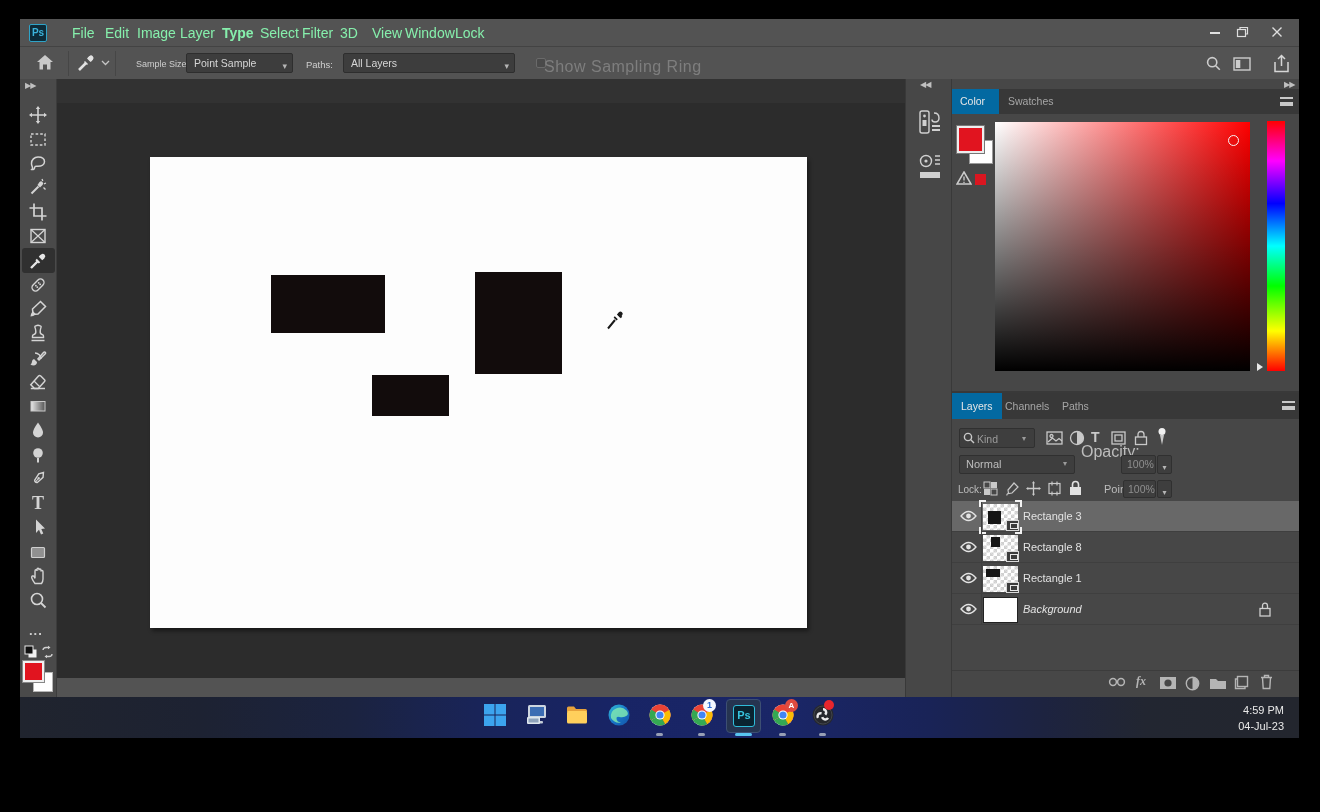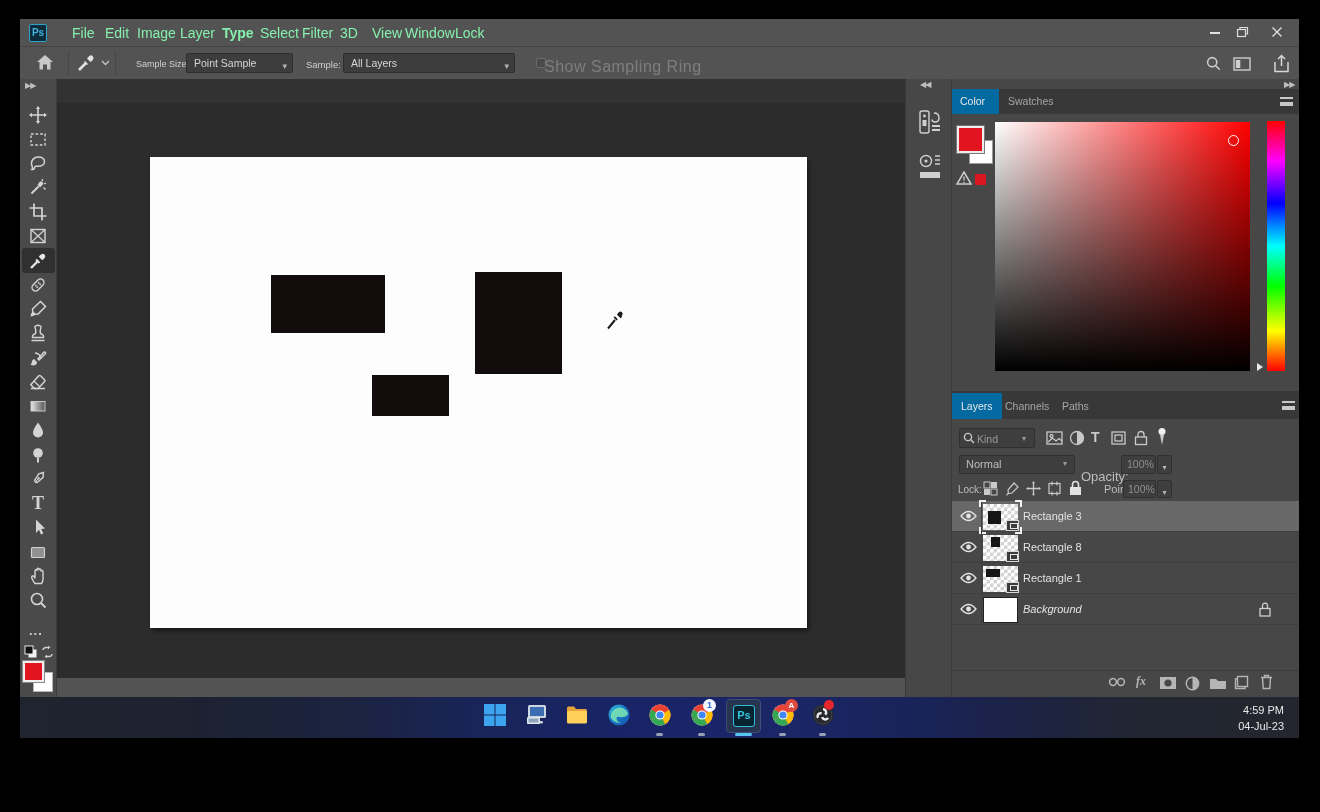--- a/index.html
+++ b/index.html
@@ -100,21 +100,21 @@
       <svg class="abs" style="left:56px;top:6px;" width="20" height="20" viewBox="0 0 20 20">
           <path d="M3 17 L10 10 M12.5 4 L16 7.5" stroke="#e2e2e2" stroke-width="2.6" fill="none"></path>
           <path d="M11 5.5 L14.5 9 L16.8 6.7 Q18.5 5 16.8 3.2 Q15 1.5 13.3 3.2 Z" fill="#e2e2e2"></path>
           <path d="M9 8 L12 11 L11 12 L8 9 Z" fill="#e2e2e2"></path>
         </svg>
       <svg class="abs" style="left:81px;top:13px;" width="9" height="6">
           <path d="M1 1 L4.5 4.5 L8 1" stroke="#c5c5c5" stroke-width="1.3" fill="none"></path>
         </svg>
       <span class="abs optlabel" style="left:116px;top:12px;font-size:9px;">Sample Size:</span>
       <div class="abs dropdown" style="left:166px;top:6px;width:107px;height:20px;">Point Sample<span class="ddchev">▾</span></div>
-      <span class="abs optlabel" style="left:286px;top:12px;font-size:9.5px;">Sample:</span>
+      <span class="abs optlabel" style="left:286px;top:12px;font-size:9.5px;">Paths:</span>
       <div class="abs dropdown" style="left:323px;top:6px;width:172px;height:20px;">All Layers<span class="ddchev">▾</span></div>
       <div class="abs" style="left:516px;top:11px;width:10px;height:10px;border:1px solid #6a6a6a;border-radius:2px;background:#4a4a4a;"></div>
       <span class="abs optlabel" style="left:524px;top:11px;color:#7e7e7e;letter-spacing:.5px;font-size:16px;">Show Sampling Ring</span>
       <svg class="abs" style="left:1186px;top:9px;" width="15" height="15" fill="none" stroke="#cdcdcd" stroke-width="1.6">
           <circle cx="6.2" cy="6.2" r="4.6"></circle>
           <path d="M9.7 9.7 L13.8 13.8"></path>
         </svg>
       <svg class="abs" style="left:1213px;top:10px;" width="18" height="14" fill="none" stroke="#cdcdcd" stroke-width="1.4">
           <rect x="1" y="1" width="16" height="12"></rect>
           <rect x="2.8" y="3" width="4.5" height="8" fill="#cdcdcd" stroke="none"></rect>
@@ -314,21 +314,21 @@
           <path d="M4 7 V4.5 Q4 1.5 7 1.5 Q10 1.5 10 4.5 V7"></path>
         </svg>
       <svg class="abs" style="left:203px;top:348px;" width="14" height="19">
           <circle cx="7" cy="4.5" r="3.5" fill="#f0f0f0"></circle>
           <path d="M5 8 L7 18 L9 8 Z" fill="#c9c9c9"></path>
         </svg>
 
       <div class="abs pbox" style="left:7px;top:376px;width:116px;height:19px;"></div>
       <span class="abs" style="left:14px;top:379px;font-size:11px;color:#bdbdbd;">Normal</span>
       <span class="abs" style="left:111px;top:380px;font-size:8px;color:#9b9b9b;">▾</span>
-      <span class="abs" style="left:129px;top:390px;font-size:13px;color:#bdbdbd;text-align:right;">Opacity:</span>
+      <span class="abs" style="left:129px;top:364px;font-size:16px;color:#bdbdbd;text-align:right;">Opacity:</span>
       <div class="abs pbox" style="left:169px;top:376px;width:35px;height:19px;"></div>
       <span class="abs" style="left:175px;top:379px;font-size:10.5px;color:#8f8f8f;">100%</span>
       <div class="abs pbox" style="left:205px;top:376px;width:15px;height:19px;text-align:center;"><span style="font-size:8px;color:#b5b5b5;">▾</span></div>
 
       <span class="abs" style="left:6px;top:405px;font-size:10px;color:#bdbdbd;">Lock:</span>
       <svg class="abs" style="left:31px;top:402px;" width="15" height="15">
           <rect x="1" y="1" width="6" height="6" fill="none" stroke="#c9c9c9"></rect>
           <rect x="8" y="1" width="6" height="6" fill="#c9c9c9"></rect>
           <rect x="1" y="8" width="6" height="6" fill="#c9c9c9"></rect>
           <rect x="8" y="8" width="6" height="6" fill="none" stroke="#c9c9c9"></rect>

